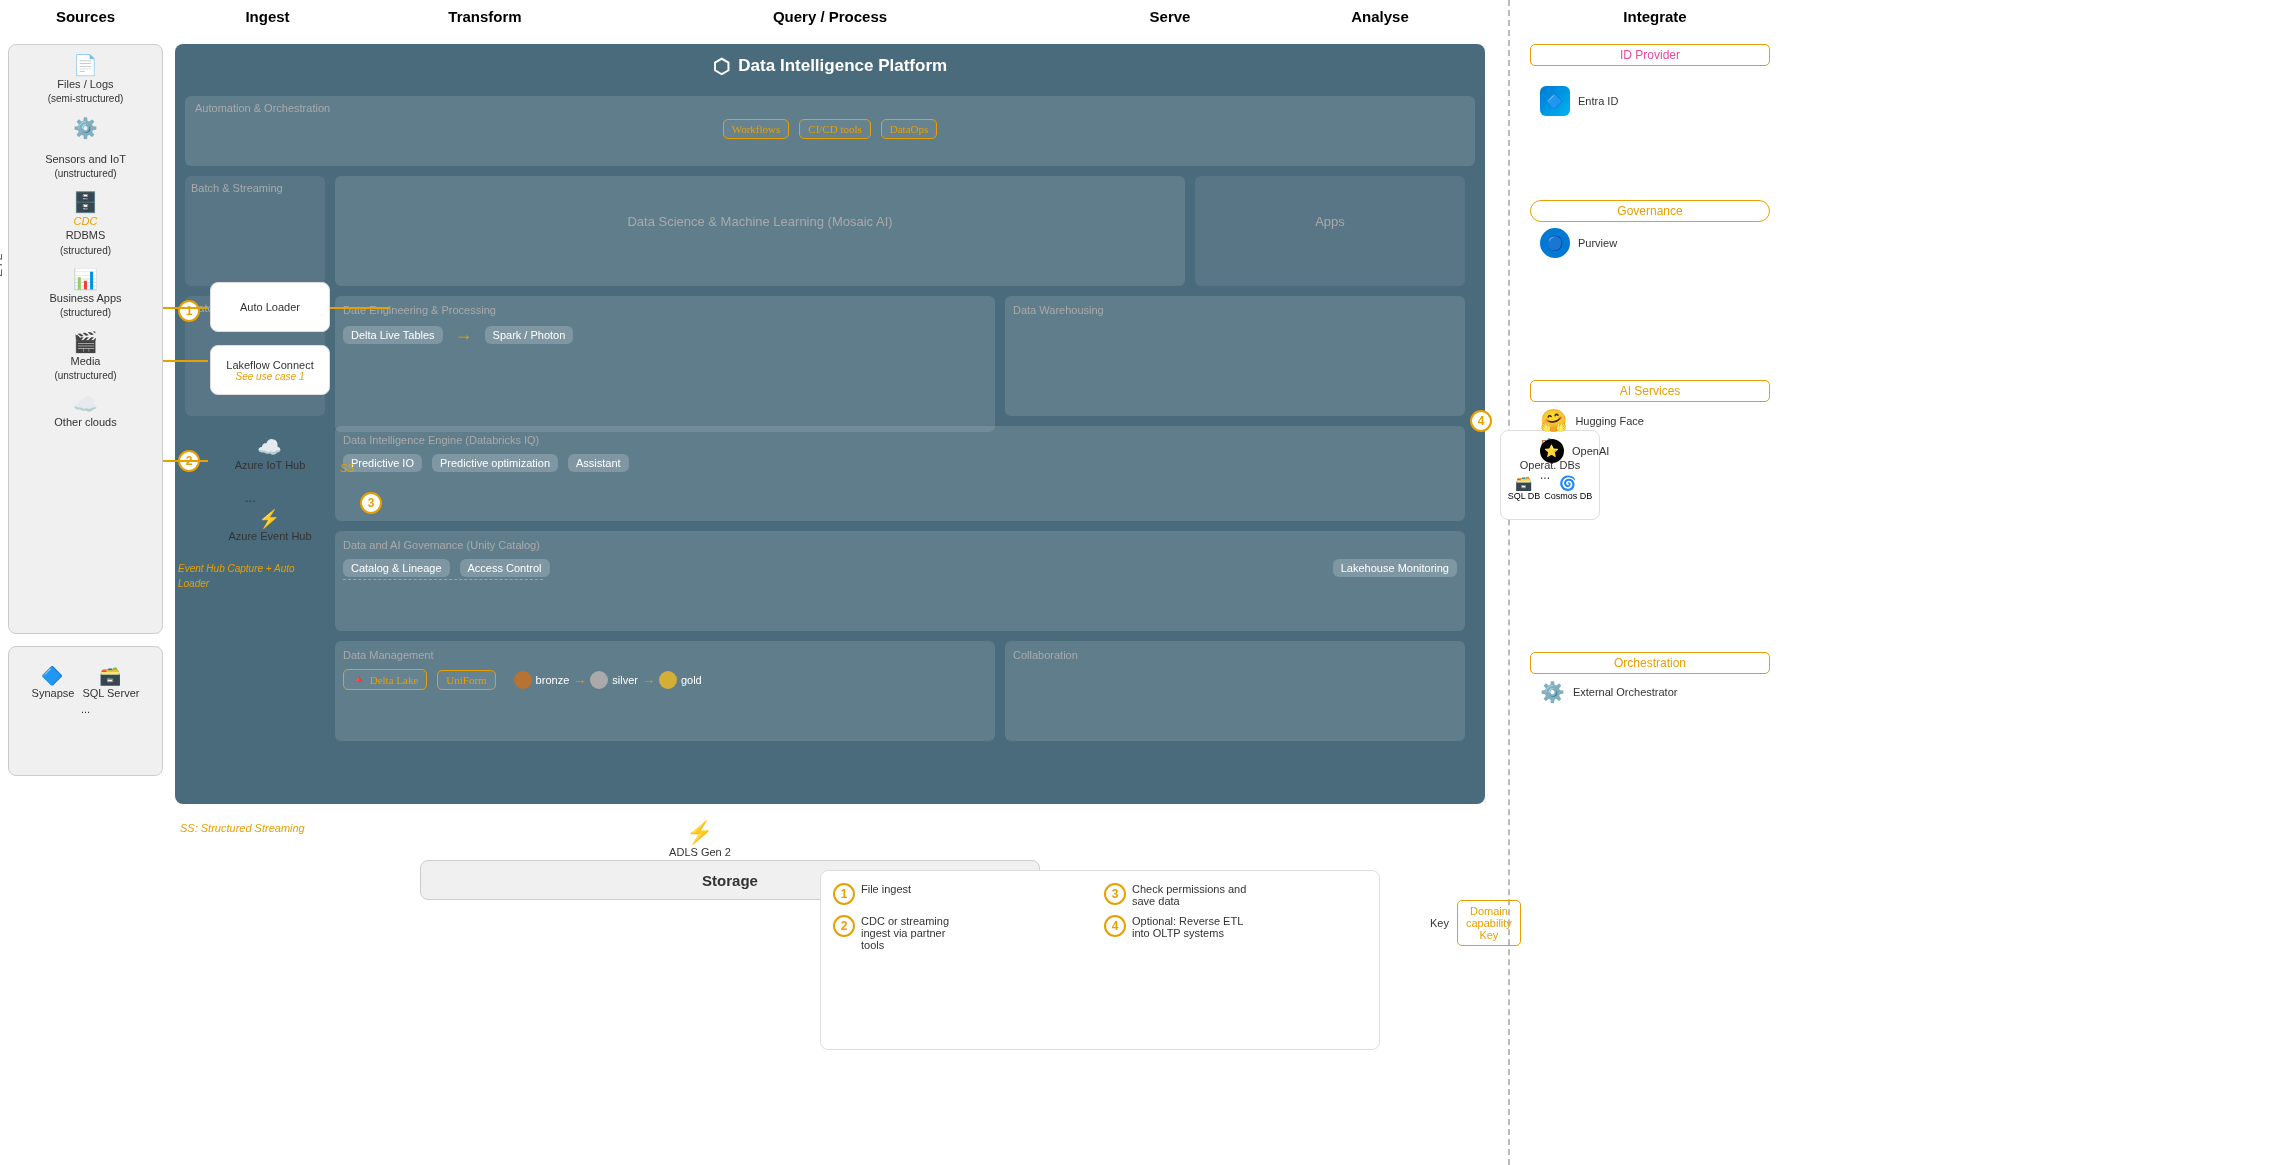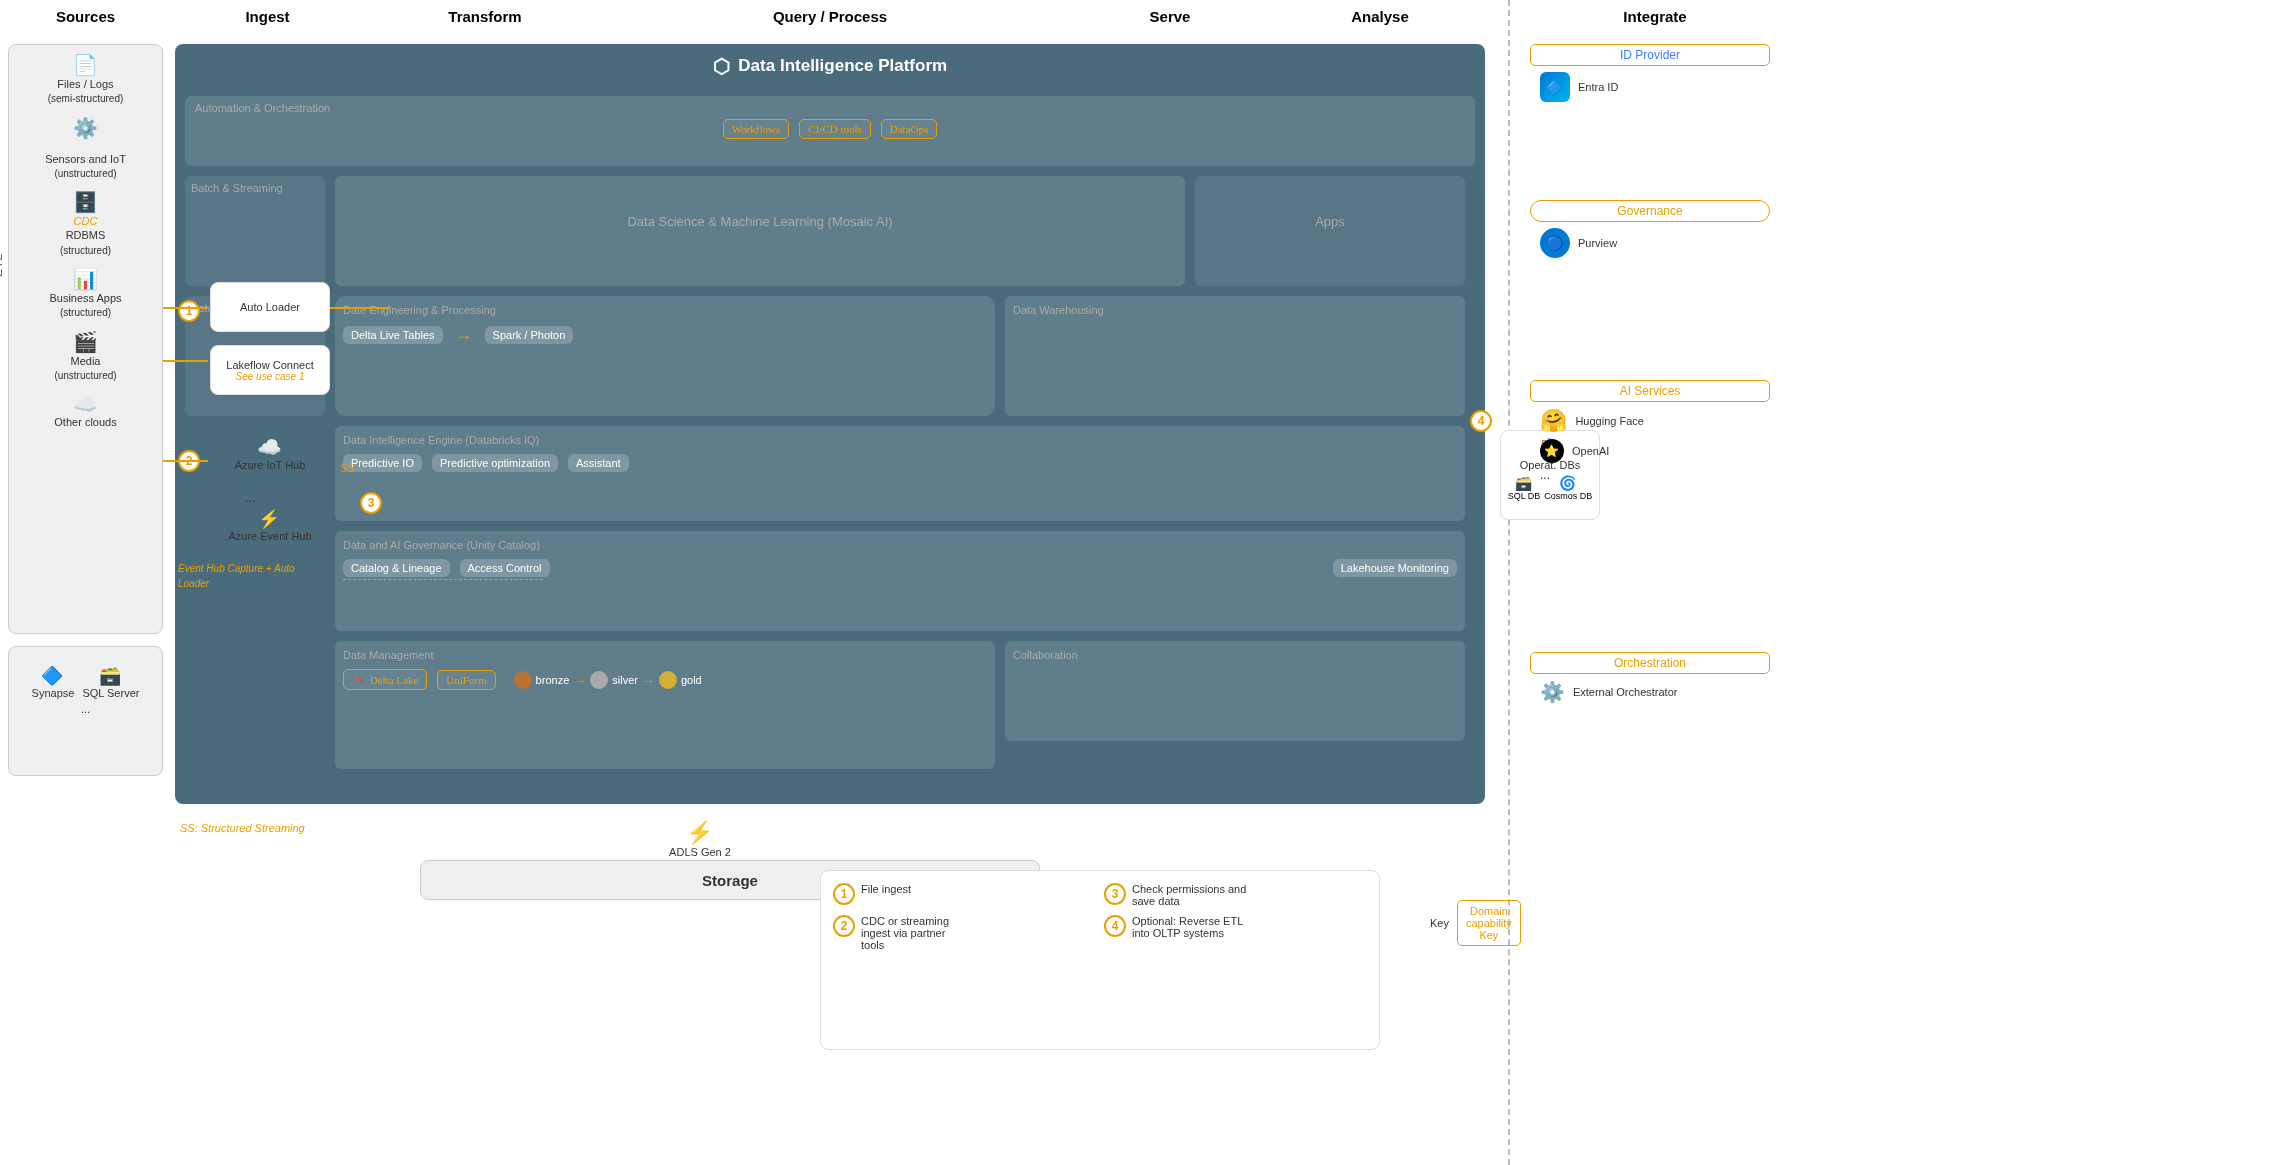--- a/index.html
+++ b/index.html
@@ -215,21 +215,21 @@
     </div>
 
     <div class="abs-box" style="left:1020px;top:132px;width:270px;height:110px;background:rgba(255,255,255,0.08);border-radius:6px;padding:8px;">
       <div class="t-gray t-med t-center" style="padding-top:30px;">Apps</div>
     </div>
 
     <div class="abs-box inner-dark" style="left:160px;top:132px;width:850px;height:110px;padding:8px;">
       <div class="t-gray t-med t-center" style="padding-top:30px;">Data Science &amp; Machine Learning  (Mosaic AI)</div>
     </div>
 
-    <div class="abs-box inner-dark" style="left:160px;top:252px;width:660px;height:120px;padding:8px;border-radius:11px;">
+    <div class="abs-box inner-dark" style="left:160px;top:252px;width:660px;height:136px;padding:8px;">
       <div class="t-gray t-small" style="margin-bottom:8px;">Date Engineering &amp; Processing</div>
       <div style="display:flex;align-items:center;gap:12px;">
         <div class="chip-white">Delta Live Tables</div>
         <span style="color:#e8a000;font-size:18px;">→</span>
         <div class="chip-white">Spark / Photon</div>
       </div>
     </div>
 
     <div class="abs-box inner-dark" style="left:830px;top:252px;width:460px;height:120px;padding:8px;">
       <div class="t-gray t-small">Data Warehousing</div>
@@ -249,21 +249,21 @@
       <div style="display:flex;gap:10px;align-items:center;">
         <div class="chip-white">Catalog &amp; Lineage</div>
         <div class="chip-white">Access Control</div>
 
         <div style="margin-left:auto;background:rgba(255,255,255,0.2);border-radius:6px;padding:3px 8px;font-size:11px;color:#fff;">Lakehouse Monitoring</div>
       </div>
 
       <div style="position:absolute;left:8px;top:48px;width:200px;border-top:1.5px dashed #e8a000;"></div>
     </div>
 
-    <div class="abs-box inner-dark" style="left:160px;top:597px;width:660px;height:128px;padding:8px;">
+    <div class="abs-box inner-dark" style="left:160px;top:597px;width:660px;height:100px;padding:8px;">
       <div class="t-gray t-small" style="margin-bottom:8px;">Data Management</div>
       <div style="display:flex;gap:10px;align-items:center;">
         <div class="chip-outline-orange" style="display:flex;align-items:center;gap:4px;">
           <span>🔺</span>
           <span>Delta Lake</span>
         </div>
         <div class="chip-outline-orange">UniForm</div>
 
         <div style="display:flex;align-items:center;gap:4px;margin-left:8px;">
           <div style="background:#b87333;border-radius:50%;width:18px;height:18px;display:inline-block;"></div>
@@ -395,21 +395,21 @@
   </div>
 
   <div class="abs-box" style="left:1430px;top:900px;display:flex;align-items:center;gap:8px;">
     <span class="t-dark t-small">Key</span>
     <div style="border:1.5px solid #e8a000;border-radius:5px;padding:4px 8px;font-size:11px;color:#e8a000;white-space:pre-line;text-align:center;">Domain
 capability
 Key</div>
   </div>
 
   <div class="abs-box" style="left:1530px;top:44px;width:240px;">
-    <div style="border:1.5px solid #e8a000;border-radius:5px;padding:3px 10px;color:#3b82f6;font-size:12px;text-align:center;margin-bottom:6px;">ID Provider</div>
+    <div style="border:1.5px solid #e8a000;border-radius:5px;padding:3px 10px;color:#ec4899;font-size:12px;text-align:center;margin-bottom:20px;">ID Provider</div>
     <div style="display:flex;align-items:center;gap:8px;padding:0 10px;">
       <div style="width:30px;height:30px;background:linear-gradient(135deg,#0078d4,#00b4f1);border-radius:6px;display:flex;align-items:center;justify-content:center;color:#fff;font-size:14px;">🔷</div>
       <span class="t-dark t-small">Entra ID</span>
     </div>
   </div>
 
   <div class="abs-box" style="left:1530px;top:200px;width:240px;">
     <div style="border:1.5px solid #e8a000;border-radius:11px;padding:3px 10px;color:#e8a000;font-size:12px;text-align:center;margin-bottom:6px;">Governance</div>
     <div style="display:flex;align-items:center;gap:8px;padding:0 10px;">
       <div style="width:30px;height:30px;background:#0078d4;border-radius:50%;display:flex;align-items:center;justify-content:center;color:#fff;font-size:14px;">🔵</div>

